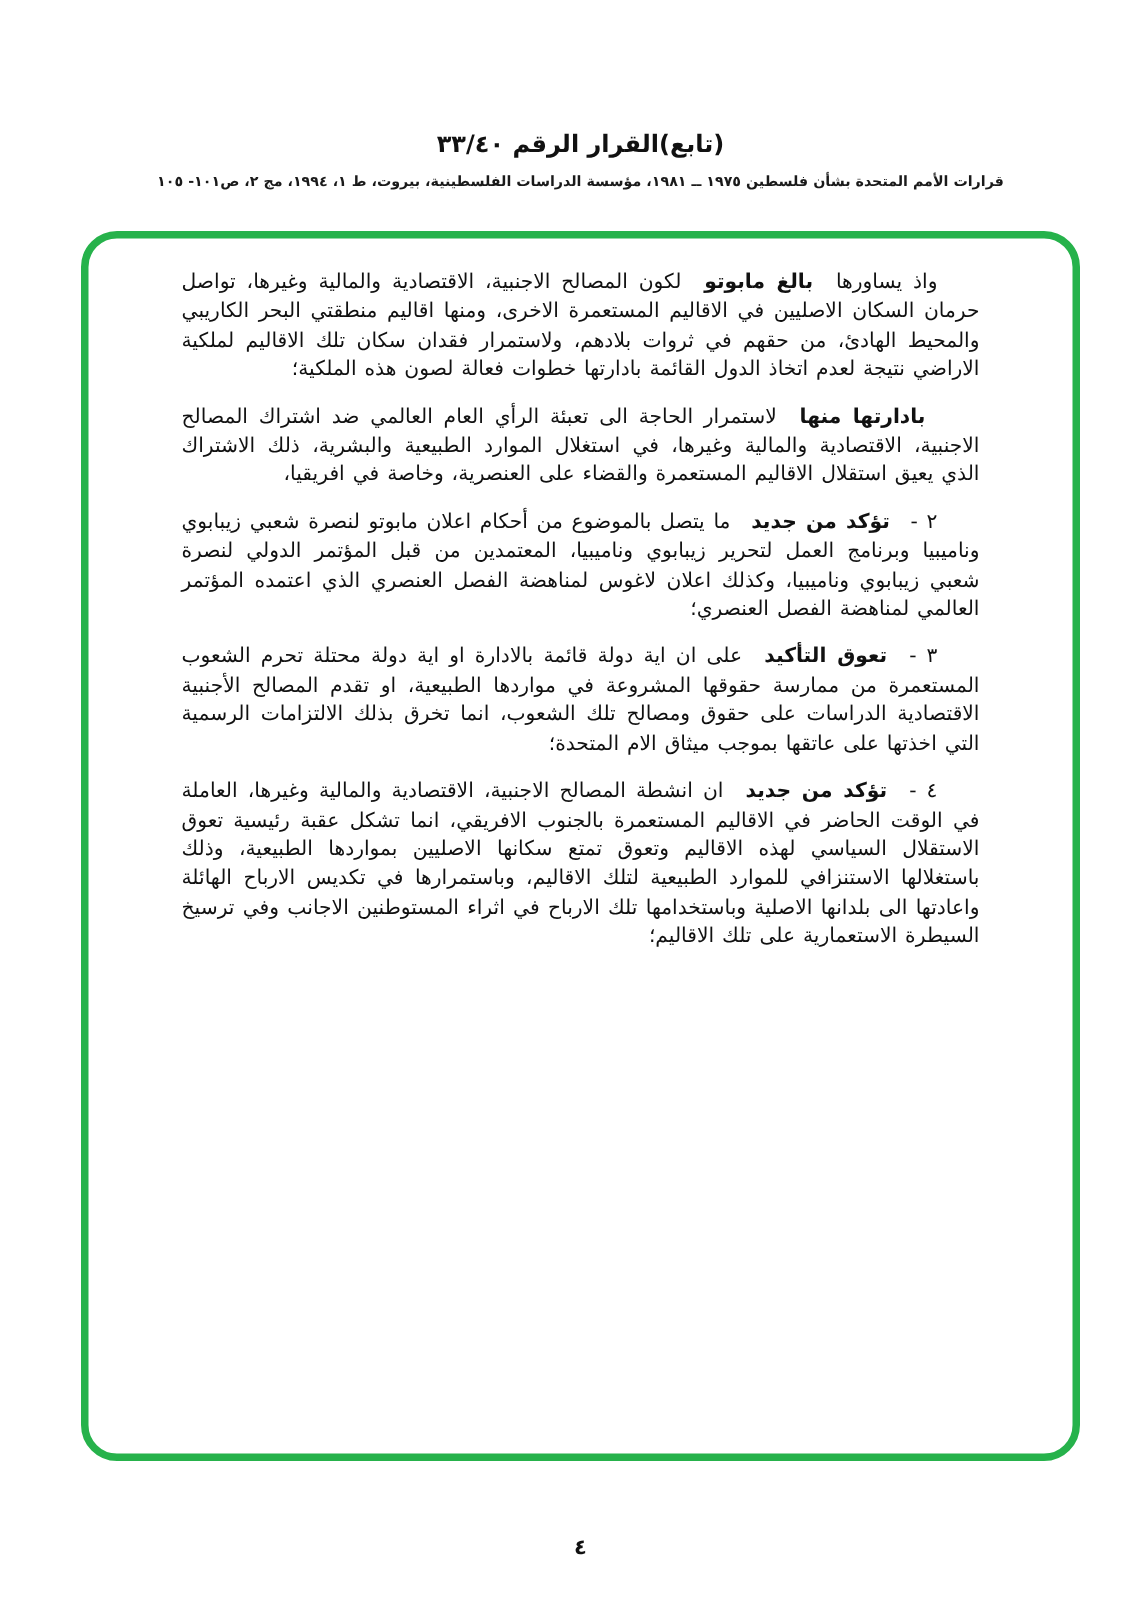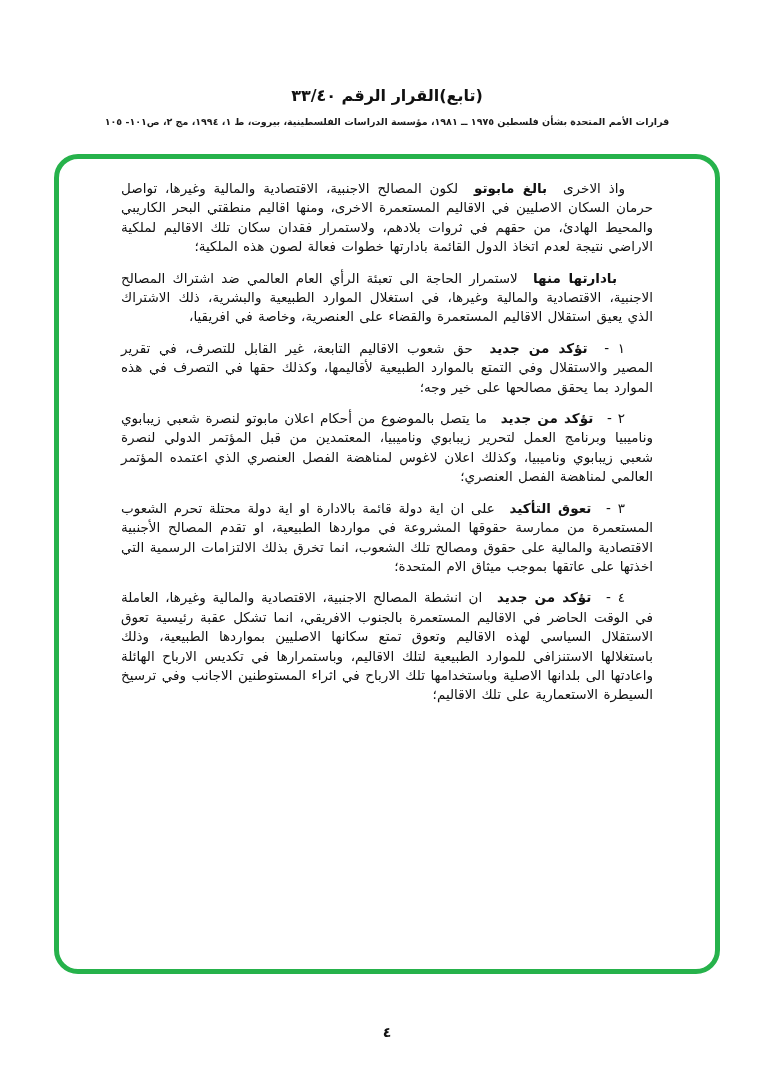--- a/index.html
+++ b/index.html
@@ -69,29 +69,28 @@
 <body>
 
 <div class="page">
 
   <div class="doc-title">(تابع)القرار الرقم ٣٣/٤٠</div>
 
   <div class="doc-citation">قرارات الأمم المتحدة بشأن فلسطين ١٩٧٥ ــ ١٩٨١، مؤسسة الدراسات الفلسطينية، بيروت، ط ١، ١٩٩٤، مج ٢، ص١٠١- ١٠٥</div>
 
   <div class="content-frame" style="border-color: rgb(38, 178, 75);">
 
-    <p class="para"><span>واذ الاخرى </span><span class="b">بالغ مابوتو</span><span> لكون المصالح الاجنبية، الاقتصادية والمالية وغيرها، تواصل حرمان السكان الاصليين في الاقاليم المستعمرة الاخرى، ومنها اقاليم منطقتي البحر الكاريبي والمحيط الهادئ، من حقهم في ثروات بلادهم، ولاستمرار فقدان سكان تلك الاقاليم لملكية الاراضي نتيجة لعدم اتخاذ الدول القائمة بادارتها خطوات فعالة لصون هذه الملكية؛</span></p>
+    <p class="para"><span>واذ يساورها </span><span class="b">بالغ مابوتو</span><span> لكون المصالح الاجنبية، الاقتصادية والمالية وغيرها، تواصل حرمان السكان الاصليين في الاقاليم المستعمرة الاخرى، ومنها اقاليم منطقتي البحر الكاريبي والمحيط الهادئ، من حقهم في ثروات بلادهم، ولاستمرار فقدان سكان تلك الاقاليم لملكية الاراضي نتيجة لعدم اتخاذ الدول القائمة بادارتها خطوات فعالة لصون هذه الملكية؛</span></p>
 
     <p class="para"><span></span><span class="b">بادارتها منها</span><span> لاستمرار الحاجة الى تعبئة الرأي العام العالمي ضد اشتراك المصالح الاجنبية، الاقتصادية والمالية وغيرها، في استغلال الموارد الطبيعية والبشرية، ذلك الاشتراك الذي يعيق استقلال الاقاليم المستعمرة والقضاء على العنصرية، وخاصة في افريقيا،</span></p>
 
-    <p class="para"><span>١ - </span><span class="b">تؤكد من جديد</span><span> حق شعوب الاقاليم التابعة، غير القابل للتصرف، في تقرير المصير والاستقلال وفي التمتع بالموارد الطبيعية لأقاليمها، وكذلك حقها في التصرف في هذه الموارد بما يحقق مصالحها على خير وجه؛</span></p>
 
     <p class="para"><span>٢ - </span><span class="b">تؤكد من جديد</span><span> ما يتصل بالموضوع من أحكام اعلان مابوتو لنصرة شعبي زيبابوي وناميبيا وبرنامج العمل لتحرير زيبابوي وناميبيا، المعتمدين من قبل المؤتمر الدولي لنصرة شعبي زيبابوي وناميبيا، وكذلك اعلان لاغوس لمناهضة الفصل العنصري الذي اعتمده المؤتمر العالمي لمناهضة الفصل العنصري؛</span></p>
 
-    <p class="para"><span>٣ - </span><span class="b">تعوق التأكيد</span><span> على ان اية دولة قائمة بالادارة او اية دولة محتلة تحرم الشعوب المستعمرة من ممارسة حقوقها المشروعة في مواردها الطبيعية، او تقدم المصالح الأجنبية الاقتصادية والمالية على حقوق ومصالح تلك الشعوب، انما تخرق بذلك الالتزامات الرسمية التي اخذتها على عاتقها بموجب ميثاق الام المتحدة؛</span></p>
+    <p class="para"><span>٣ - </span><span class="b">تعوق التأكيد</span><span> على ان اية دولة قائمة بالادارة او اية دولة محتلة تحرم الشعوب المستعمرة من ممارسة حقوقها المشروعة في مواردها الطبيعية، او تقدم المصالح الأجنبية الاقتصادية الدراسات على حقوق ومصالح تلك الشعوب، انما تخرق بذلك الالتزامات الرسمية التي اخذتها على عاتقها بموجب ميثاق الام المتحدة؛</span></p>
 
     <p class="para"><span>٤ - </span><span class="b">تؤكد من جديد</span><span> ان انشطة المصالح الاجنبية، الاقتصادية والمالية وغيرها، العاملة في الوقت الحاضر في الاقاليم المستعمرة بالجنوب الافريقي، انما تشكل عقبة رئيسية تعوق الاستقلال السياسي لهذه الاقاليم وتعوق تمتع سكانها الاصليين بمواردها الطبيعية، وذلك باستغلالها الاستنزافي للموارد الطبيعية لتلك الاقاليم، وباستمرارها في تكديس الارباح الهائلة واعادتها الى بلدانها الاصلية وباستخدامها تلك الارباح في اثراء المستوطنين الاجانب وفي ترسيخ السيطرة الاستعمارية على تلك الاقاليم؛</span></p>
 
   </div>
 
   <div class="page-number">٤</div>
 
 </div>
 
 </body></html>

